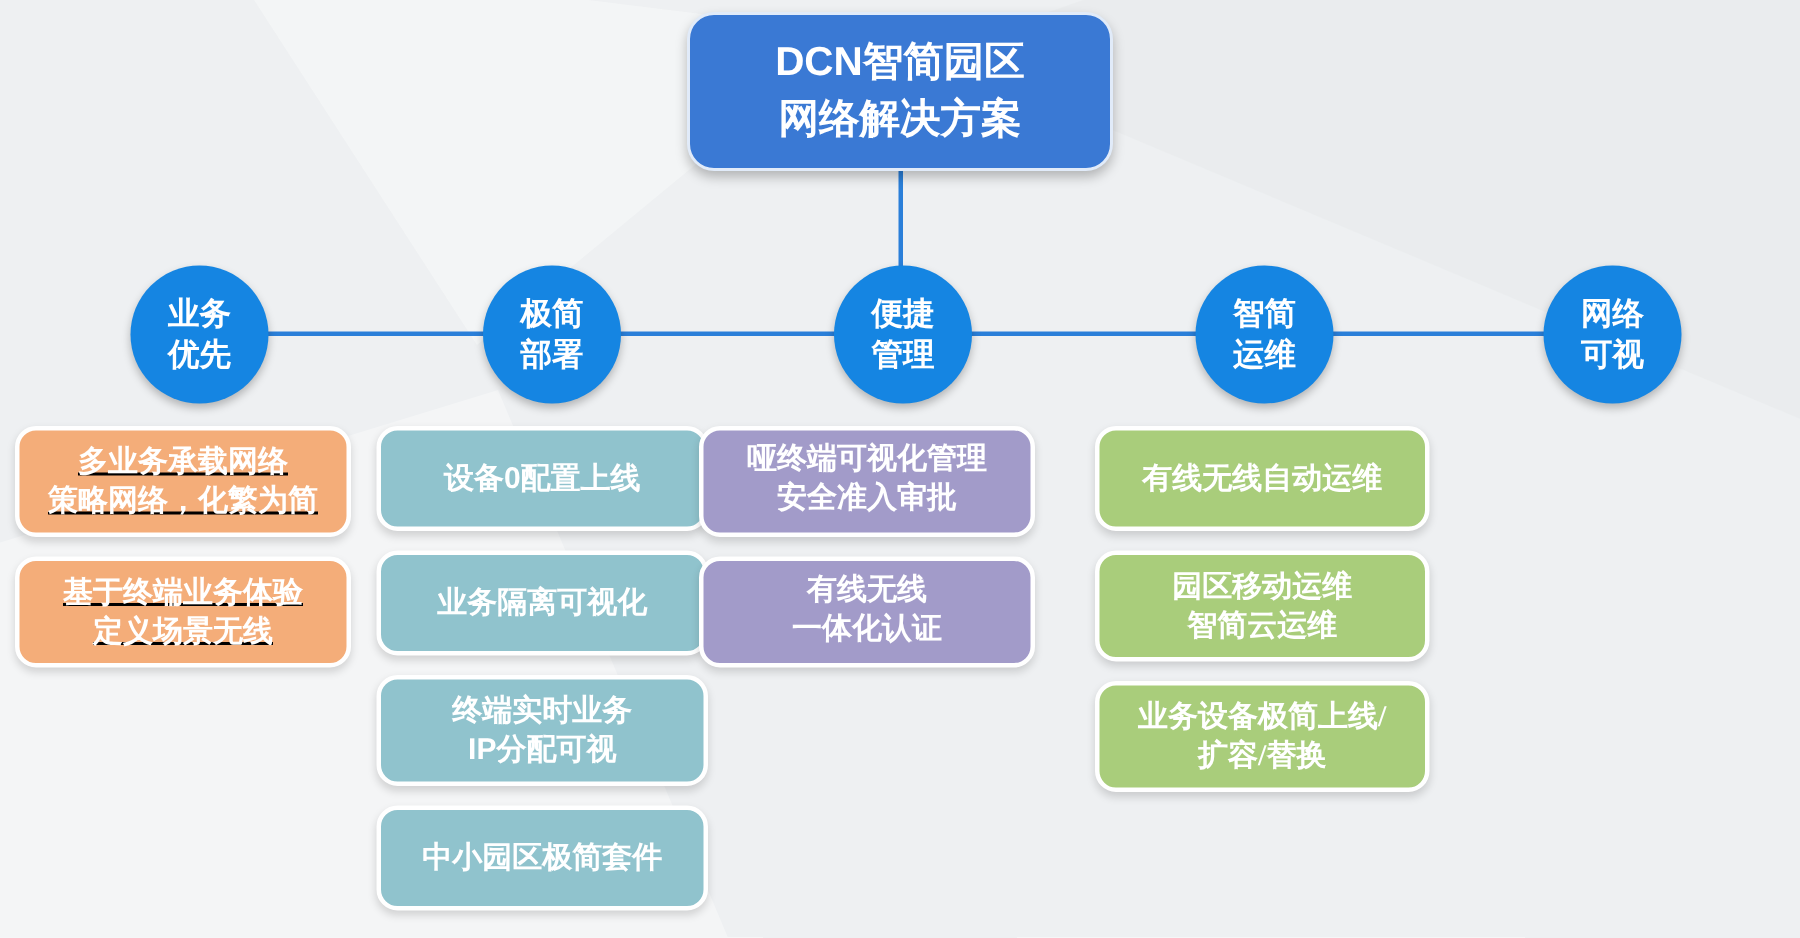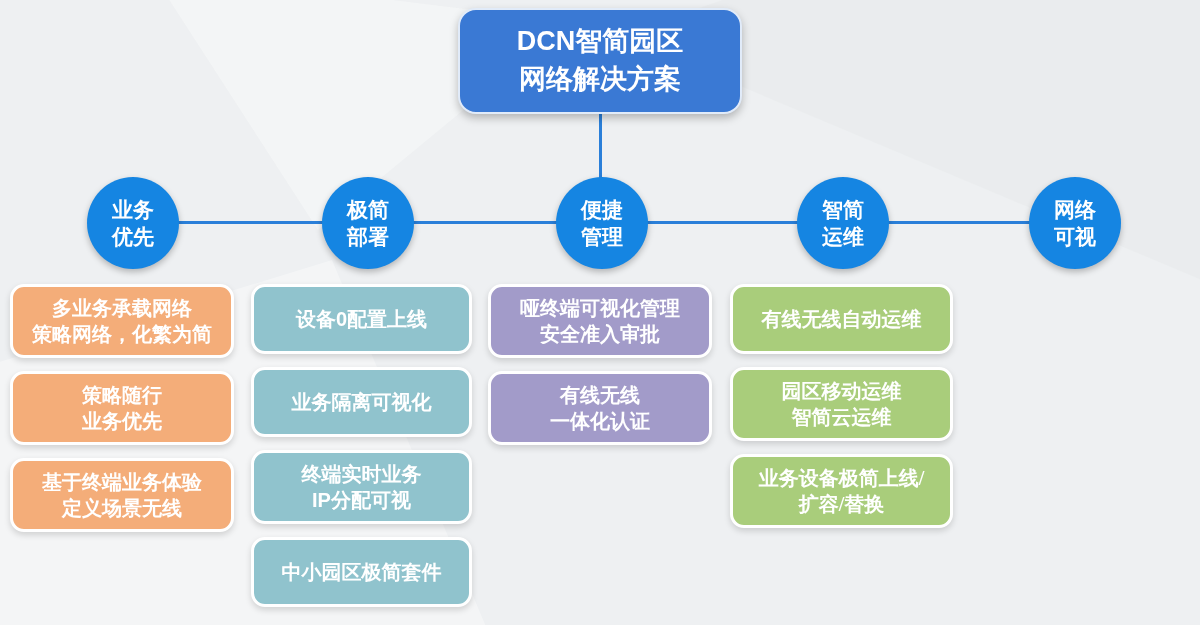--- a/index.html
+++ b/index.html
@@ -93,23 +93,23 @@
   .c4 { left: 1029px; }
 
   .col {
     position: absolute;
     top: 284px;
     display: flex;
     flex-direction: column;
     gap: 13px;
     z-index: 2;
   }
-  .col0 { left: 10px;  width: 224px; }
+  .col0 { left: 10px;  width: 224px; text-decoration: underline; }
   .col1 { left: 251px; width: 221px; }
-  .col2 { left: 488px; width: 224px; }
+  .col2 { left: 466px; width: 224px; font-family: Liberation Mono, monospace; }
   .col3 { left: 730px; width: 223px; }
   .col4 { left: 971px; width: 221px; }
 
   .box {
     box-sizing: border-box;
     min-height: 70px;
     padding: 8px 6px;
     border: 3px solid #ffffff;
     border-radius: 14px;
     box-shadow: 0 3px 6px rgba(0,0,0,.15);
@@ -151,22 +151,20 @@
   <div class="circle c2">便捷
 管理</div>
   <div class="circle c3">智简
 运维</div>
   <div class="circle c4">网络
 可视</div>
 
   <div class="col col0">
     <div class="box">多业务承载网络
 策略网络，化繁为简</div>
-    <div class="box">策略随行
-业务优先</div>
     <div class="box">基于终端业务体验
 定义场景无线</div>
   </div>
 
   <div class="col col1">
     <div class="box">设备0配置上线</div>
     <div class="box">业务隔离可视化</div>
     <div class="box">终端实时业务
 IP分配可视</div>
     <div class="box">中小园区极简套件</div>

